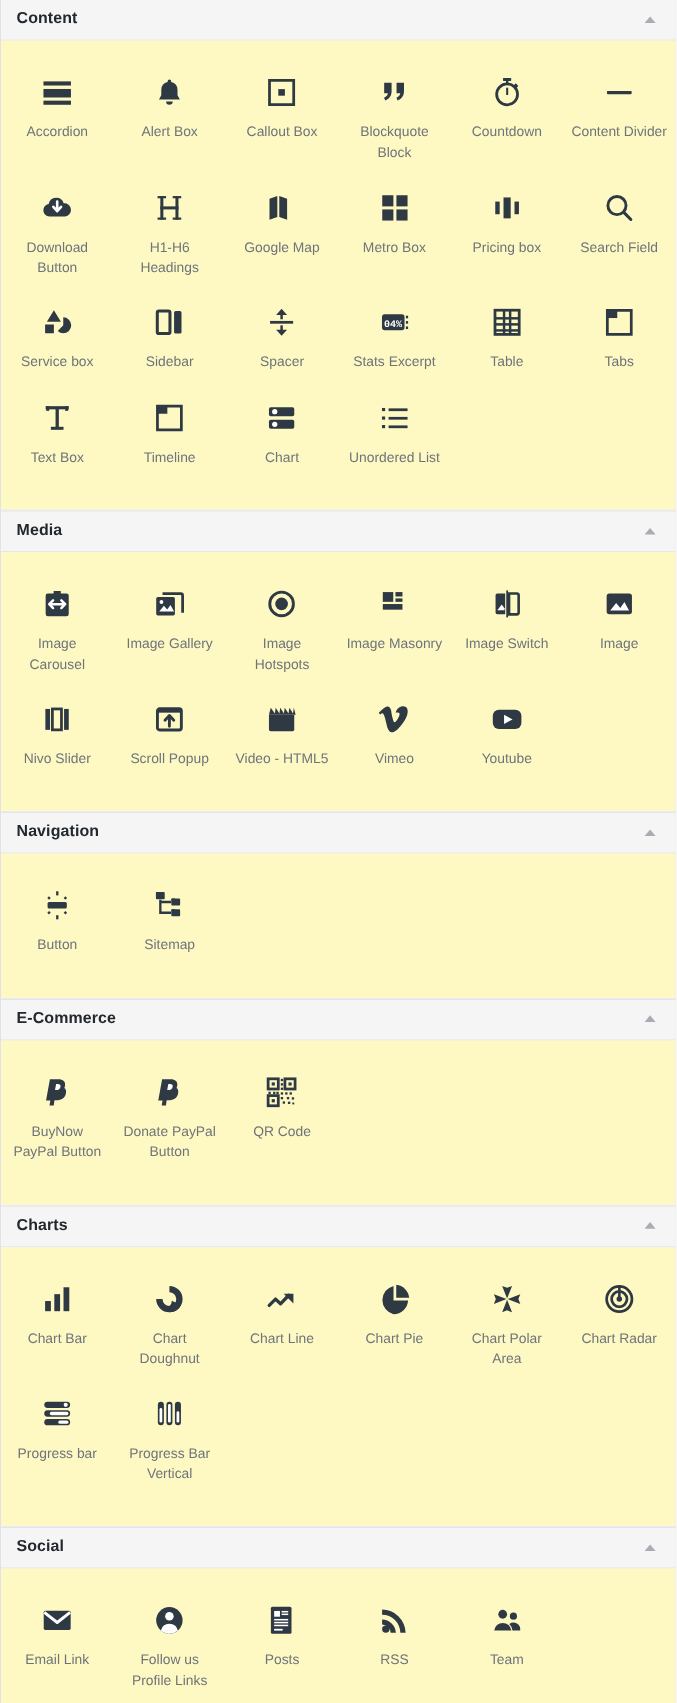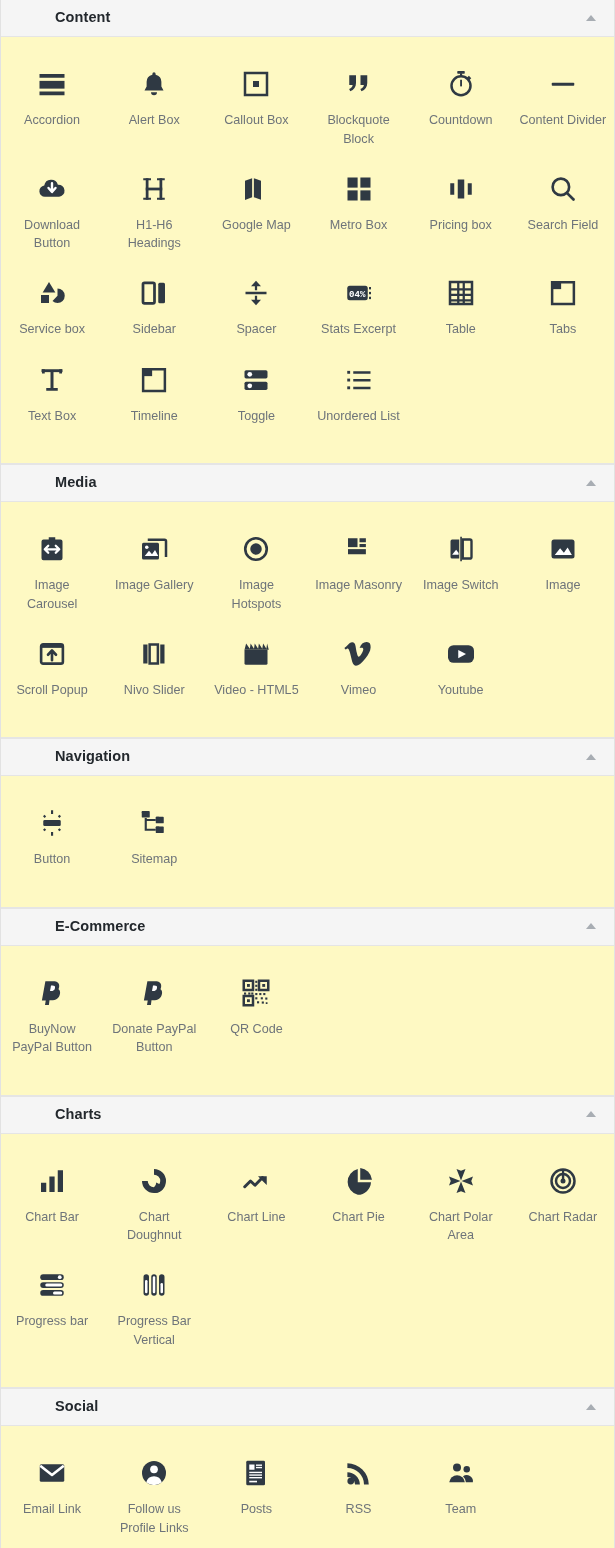--- a/index.html
+++ b/index.html
@@ -32,21 +32,20 @@
     cursor: pointer;
     user-select: none;
   }
   .section:first-child > .section-header { border-top: none; }
   .section-title {
     font-size: 14.5px;
     color: #23282d;
     font-weight: 600;
     letter-spacing: .1px;
     line-height: 1.2;
-    margin-left: 40px;
   }
   .caret {
     width: 0; height: 0;
     border-left: 5px solid transparent;
     border-right: 5px solid transparent;
     border-bottom: 6px solid #a8adb3;
     margin-right: 2px;
   }
 
   .grid {
@@ -300,21 +299,21 @@
         </div>
         <div class="item">
           <span class="ico">
             <svg width="30" height="30" viewBox="0 0 24 24" fill="#2f3943">
               <rect x="2.8" y="4.1" width="18.4" height="6.6" rx="1.3"></rect>
               <circle cx="7" cy="7.4" r="1.9" fill="#fff"></circle>
               <rect x="2.8" y="13.3" width="18.4" height="6.6" rx="1.3"></rect>
               <circle cx="7" cy="16.6" r="1.9" fill="#fff"></circle>
             </svg>
           </span>
-          <span class="lbl">Toggle</span>
+          <span class="lbl">Chart</span>
         </div>
         <div class="item">
           <span class="ico">
             <svg width="30" height="30" viewBox="0 0 24 24" fill="#2f3943">
               <rect x="2.6" y="4.7" width="2.3" height="2.3"></rect>
               <rect x="2.6" y="10.9" width="2.3" height="2.3"></rect>
               <rect x="2.6" y="17.1" width="2.3" height="2.3"></rect>
               <rect x="7.4" y="5" width="13.8" height="2"></rect>
               <rect x="7.4" y="11.2" width="13.8" height="2"></rect>
               <rect x="7.4" y="17.4" width="13.8" height="2"></rect>
@@ -386,36 +385,36 @@
             <svg width="30" height="30" viewBox="0 0 24 24" fill="#2f3943">
               <rect x="2.8" y="4.4" width="18.4" height="15.2" rx="2"></rect>
               <path d="M5.4 16.8l4.3-5.5 3 3.6 3-4.2 3.4 6.1z" fill="#fff"></path>
             </svg>
           </span>
           <span class="lbl">Image</span>
         </div>
         <div class="item">
           <span class="ico">
             <svg width="30" height="30" viewBox="0 0 24 24" fill="#2f3943">
+              <rect x="3.4" y="4.4" width="3.4" height="15.2"></rect>
+              <rect x="8.5" y="4.4" width="6.6" height="15.2" fill="none" stroke="#2f3943" stroke-width="2"></rect>
+              <rect x="17" y="4.4" width="3.4" height="15.2"></rect>
+            </svg>
+          </span>
+          <span class="lbl">Nivo Slider</span>
+        </div>
+        <div class="item">
+          <span class="ico">
+            <svg width="30" height="30" viewBox="0 0 24 24" fill="#2f3943">
               <rect x="3.3" y="4.3" width="17.4" height="15.4" rx="1.6" fill="none" stroke="#2f3943" stroke-width="2.1"></rect>
               <rect x="3.3" y="4.3" width="17.4" height="2.8"></rect>
               <path d="M12 17V9.6M8.8 12.6L12 9.2l3.2 3.4" fill="none" stroke="#2f3943" stroke-width="2.1" stroke-linecap="round" stroke-linejoin="round"></path>
             </svg>
           </span>
           <span class="lbl">Scroll Popup</span>
-        </div>
-        <div class="item">
-          <span class="ico">
-            <svg width="30" height="30" viewBox="0 0 24 24" fill="#2f3943">
-              <rect x="3.4" y="4.4" width="3.4" height="15.2"></rect>
-              <rect x="8.5" y="4.4" width="6.6" height="15.2" fill="none" stroke="#2f3943" stroke-width="2"></rect>
-              <rect x="17" y="4.4" width="3.4" height="15.2"></rect>
-            </svg>
-          </span>
-          <span class="lbl">Nivo Slider</span>
         </div>
         <div class="item">
           <span class="ico">
             <svg width="30" height="30" viewBox="0 0 24 24" fill="#2f3943">
               <path d="M2.8 8.6h18.4v10.8a1.2 1.2 0 0 1-1.2 1.2H4a1.2 1.2 0 0 1-1.2-1.2z"></path>
               <path d="M2.8 8.6l1.3-5 3 4.1.6-4.1 2.7 4.1.6-4.1 2.7 4.1.6-4.1 2.7 4.1.7-4.1 2.6 4.1.6-4.1 1.3 5z"></path>
             </svg>
           </span>
           <span class="lbl">Video - HTML5</span>
         </div>

